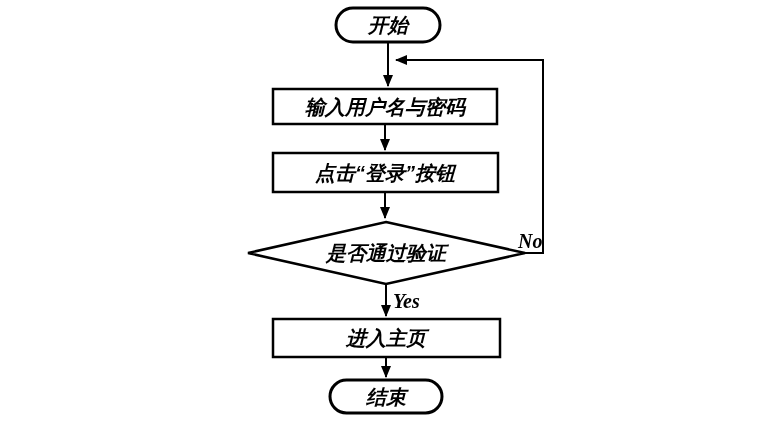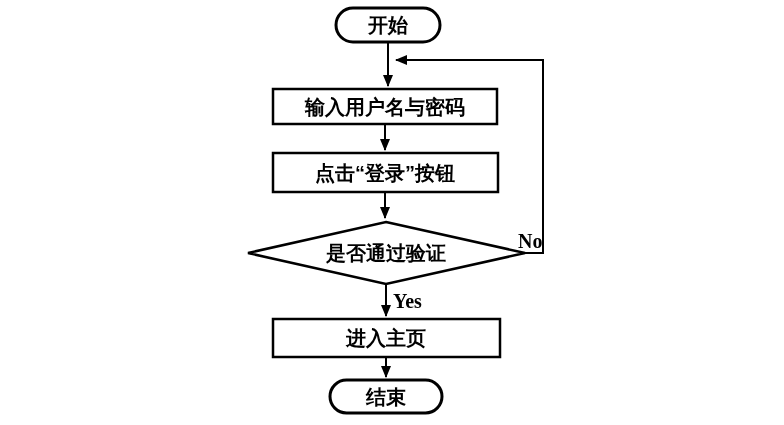--- a/index.html
+++ b/index.html
@@ -6,20 +6,21 @@
     margin: 0;
     padding: 0;
     background: #ffffff;
   }
   .stage {
     position: relative;
     width: 784px;
     height: 425px;
     background: #ffffff;
     overflow: hidden;
+    font-style: italic;
   }
   svg {
     display: block;
   }
   .node-label {
     font-family: "Liberation Sans", "DejaVu Sans", sans-serif;
     font-weight: bold;
     font-size: 20px;
     fill: #000000;
   }

